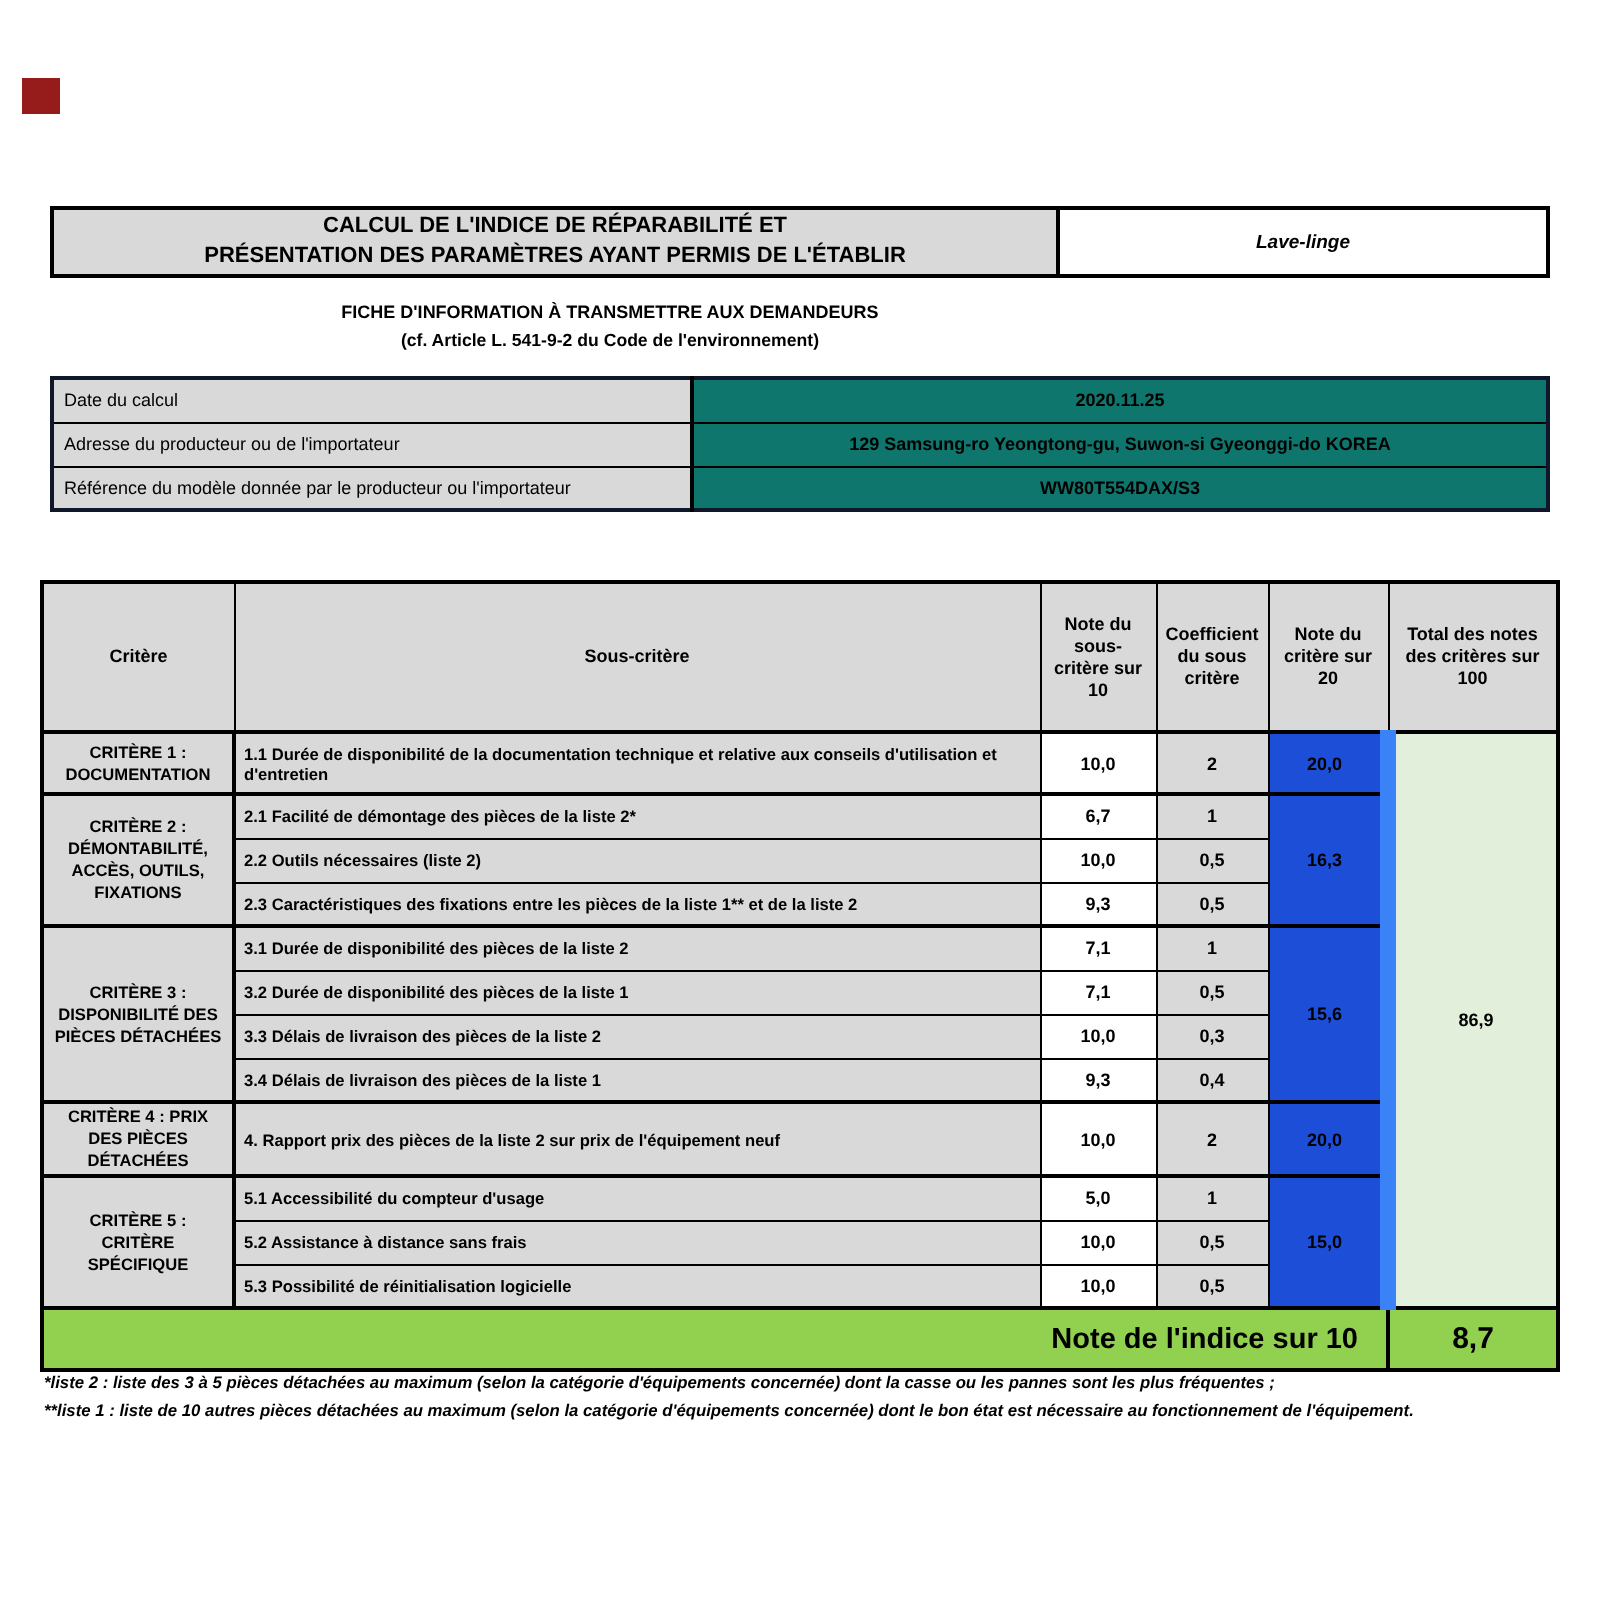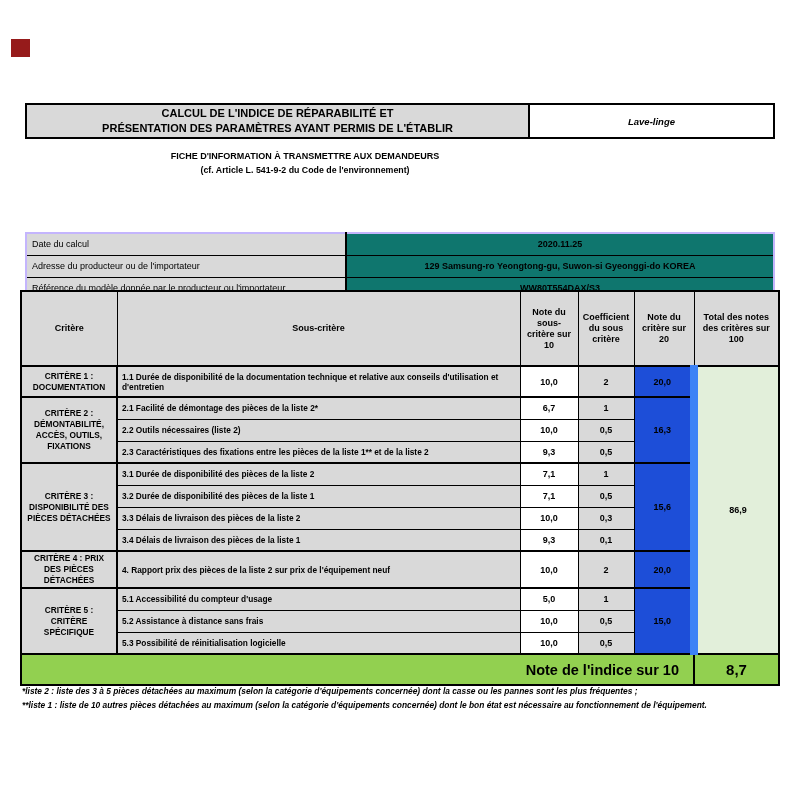--- a/index.html
+++ b/index.html
@@ -32,21 +32,21 @@
   }
   .fiche .l1 { font-size:9px; line-height:14px; }
   .fiche .l2 { font-size:8.8px; line-height:14px; }
 
   
   .info-table {
     position:absolute; left:25px; top:188px; width:750px;
     border-collapse:collapse; table-layout:fixed; font-size:9px;
   }
   .info-table td { border:1px solid #000; height:22px; padding:0 5px; vertical-align:middle; box-sizing:border-box; }
-  .info-table { border:2px solid #c4b5fd;margin-top:44px; }
+  .info-table { border:2px solid #0f172a; }
   .info-table td.lbl { width:320px; background:#d9d9d9; text-align:left; border-right:2px solid #000; }
   .info-table td.val { background:#0f766e; text-align:center; font-weight:bold; }
 
   
   .main-table {
     position:absolute; left:20px; top:290px; width:758px;
     border-collapse:collapse; table-layout:fixed; font-size:8.3px;
   }
   .main-table { border:2px solid #000; }
   .main-table td, .main-table th { border:1px solid #000; padding:1px 4px; vertical-align:middle; box-sizing:border-box; overflow:hidden; }
@@ -174,21 +174,21 @@
         <td class="coef">0,5</td>
       </tr>
       <tr class="h-std">
         <td class="sub">3.3 Délais de livraison des pièces de la liste 2</td>
         <td class="n10">10,0</td>
         <td class="coef">0,3</td>
       </tr>
       <tr class="h-std">
         <td class="sub">3.4 Délais de livraison des pièces de la liste 1</td>
         <td class="n10">9,3</td>
-        <td class="coef">0,1</td>
+        <td class="coef">0,4</td>
       </tr>
 
       <tr class="h-r4 grp">
         <td class="crit">CRITÈRE 4 : PRIX DES PIÈCES DÉTACHÉES</td>
         <td class="sub">4. Rapport prix des pièces de la liste 2 sur prix de l'équipement neuf</td>
         <td class="n10">10,0</td>
         <td class="coef">2</td>
         <td class="n20">20,0</td>
       </tr>
 

